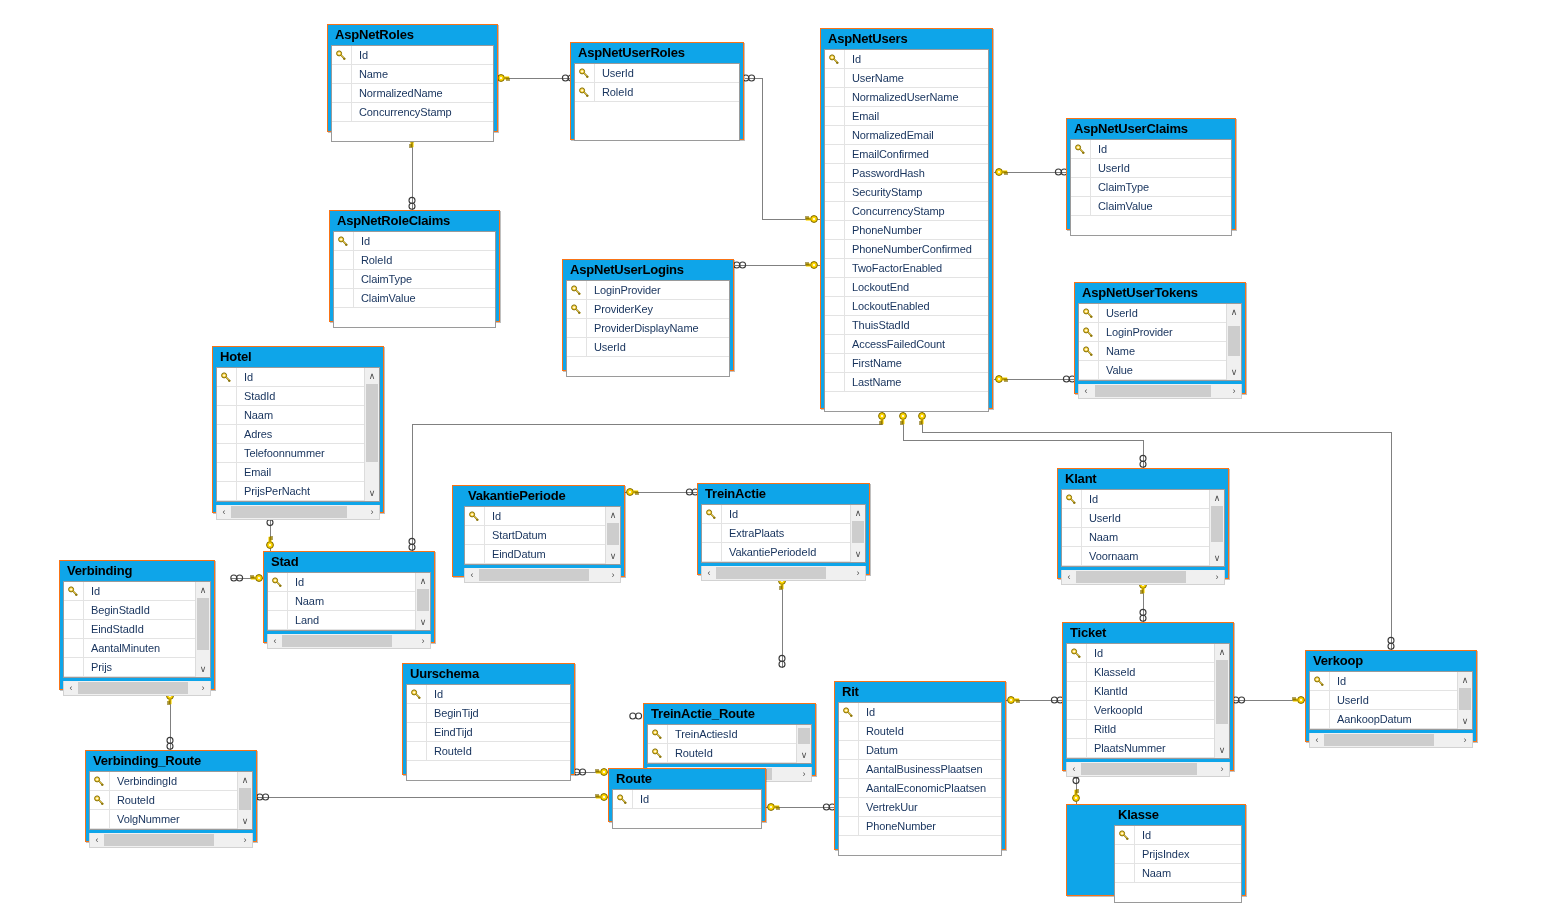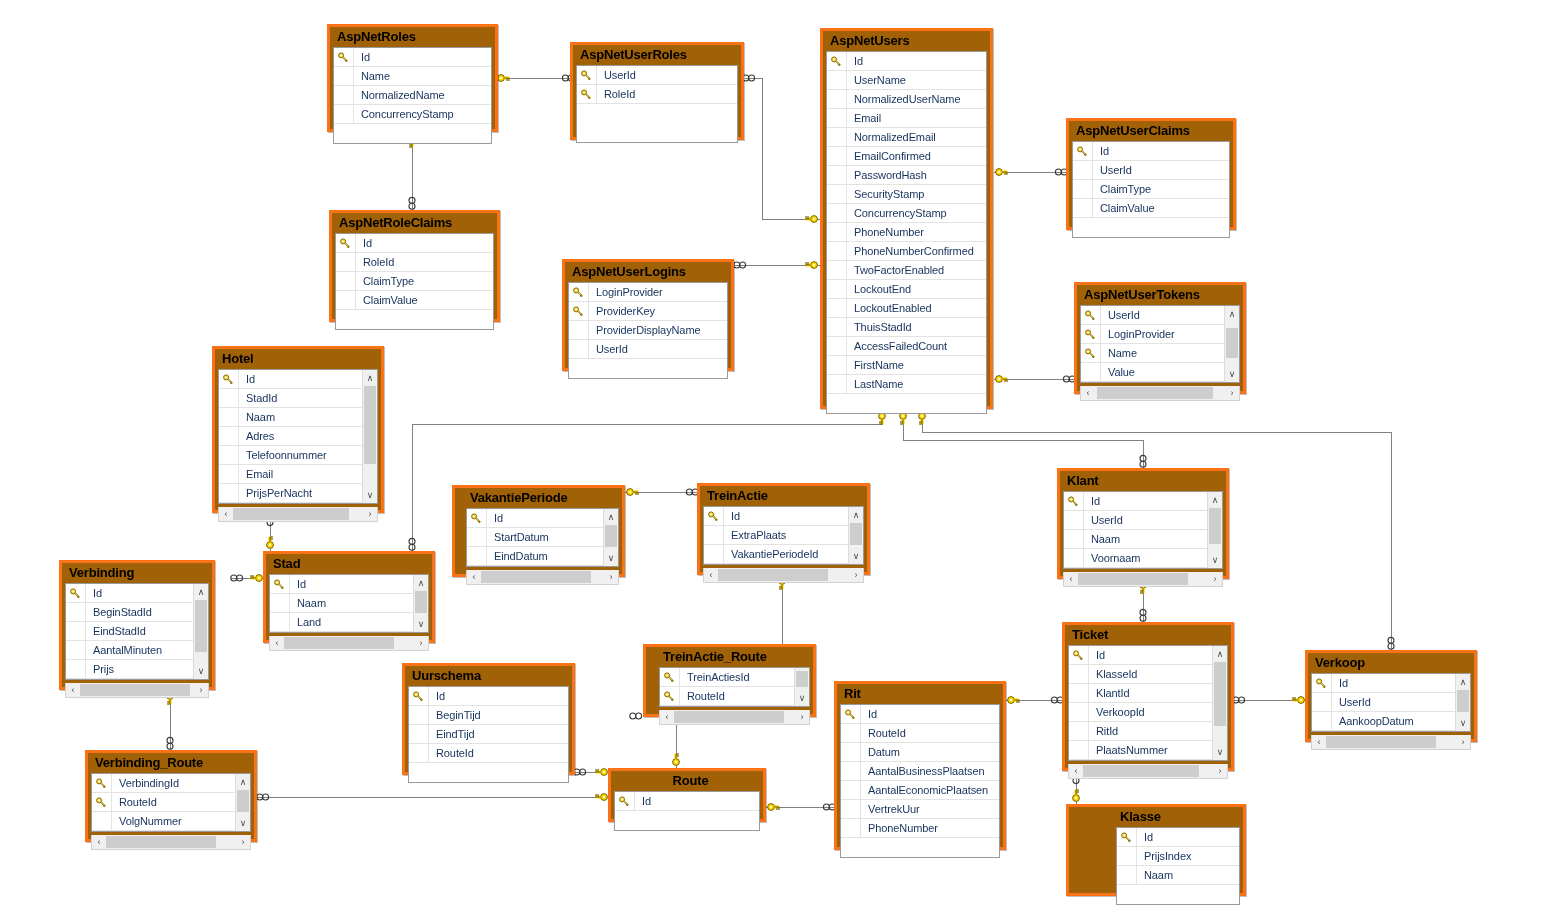--- a/index.html
+++ b/index.html
@@ -25,22 +25,22 @@
     top: 0;
     width: 1546px;
     height: 914px;
     pointer-events: none;
   }
 
   
   .tbl {
     position: absolute;
     box-sizing: border-box;
-    background: #a16207;
-    border: 3px solid #f97316;
+    background: #0ea5e9;
+    border: 1px solid #f97316;
     box-shadow: 1px 1px 0 rgba(0,0,0,0.25);
     z-index: 5;
   }
   .tbl-title {
     font-size: 13px;
     font-weight: bold;
     color: #000000;
     padding: 3px 0 3px 7px;
     line-height: 14px;
     letter-spacing: -0.2px;
@@ -1113,21 +1113,21 @@
             <div class="row">
               <div class="gutter"></div>
               <div class="fld">RouteId</div>
             </div>
             <div class="row blank">
               <div class="gutter"></div>
             </div>
           </div>
         </div>
       </div>
-      <div class="tbl" style="left: 643px; top: 644px; width: 173px; height: 73px; padding-left: 10px;">
+      <div class="tbl" style="left: 643px; top: 703px; width: 173px; height: 73px;">
         <div class="tbl-title">TreinActie_Route</div>
         <div class="grid">
           <div class="rows">
             <div class="row">
               <div class="gutter">
                 <svg class="keyicon" viewBox="0 0 11 11">
                   <circle cx="3.1" cy="3.4" r="2.5" fill="#ffd94a" stroke="#806b00" stroke-width="1"></circle>
                   <circle cx="3.1" cy="3.4" r="0.85" fill="#ffffff"></circle>
                   <path d="M4.9 5.0 L9.2 9.3" stroke="#806b00" stroke-width="1.7" fill="none"></path>
                   <path d="M4.9 5.0 L9.2 9.3" stroke="#ffd94a" stroke-width="0.8" fill="none"></path>
@@ -1154,21 +1154,21 @@
             <div class="thumb" style="top: 3px; height: 16px;"></div>
             <div class="arrow down">∨</div>
           </div>
         </div>
         <div class="hsb">
           <div class="arrow left">‹</div>
           <div class="thumb" style="left: 14px; width: 110px;"></div>
           <div class="arrow right">›</div>
         </div>
       </div>
-      <div class="tbl" style="left: 608px; top: 768px; width: 158px; height: 54px; text-align: center;">
+      <div class="tbl" style="left: 608px; top: 768px; width: 158px; height: 54px;">
         <div class="tbl-title">Route</div>
         <div class="grid">
           <div class="rows">
             <div class="row">
               <div class="gutter">
                 <svg class="keyicon" viewBox="0 0 11 11">
                   <circle cx="3.1" cy="3.4" r="2.5" fill="#ffd94a" stroke="#806b00" stroke-width="1"></circle>
                   <circle cx="3.1" cy="3.4" r="0.85" fill="#ffffff"></circle>
                   <path d="M4.9 5.0 L9.2 9.3" stroke="#806b00" stroke-width="1.7" fill="none"></path>
                   <path d="M4.9 5.0 L9.2 9.3" stroke="#ffd94a" stroke-width="0.8" fill="none"></path>

